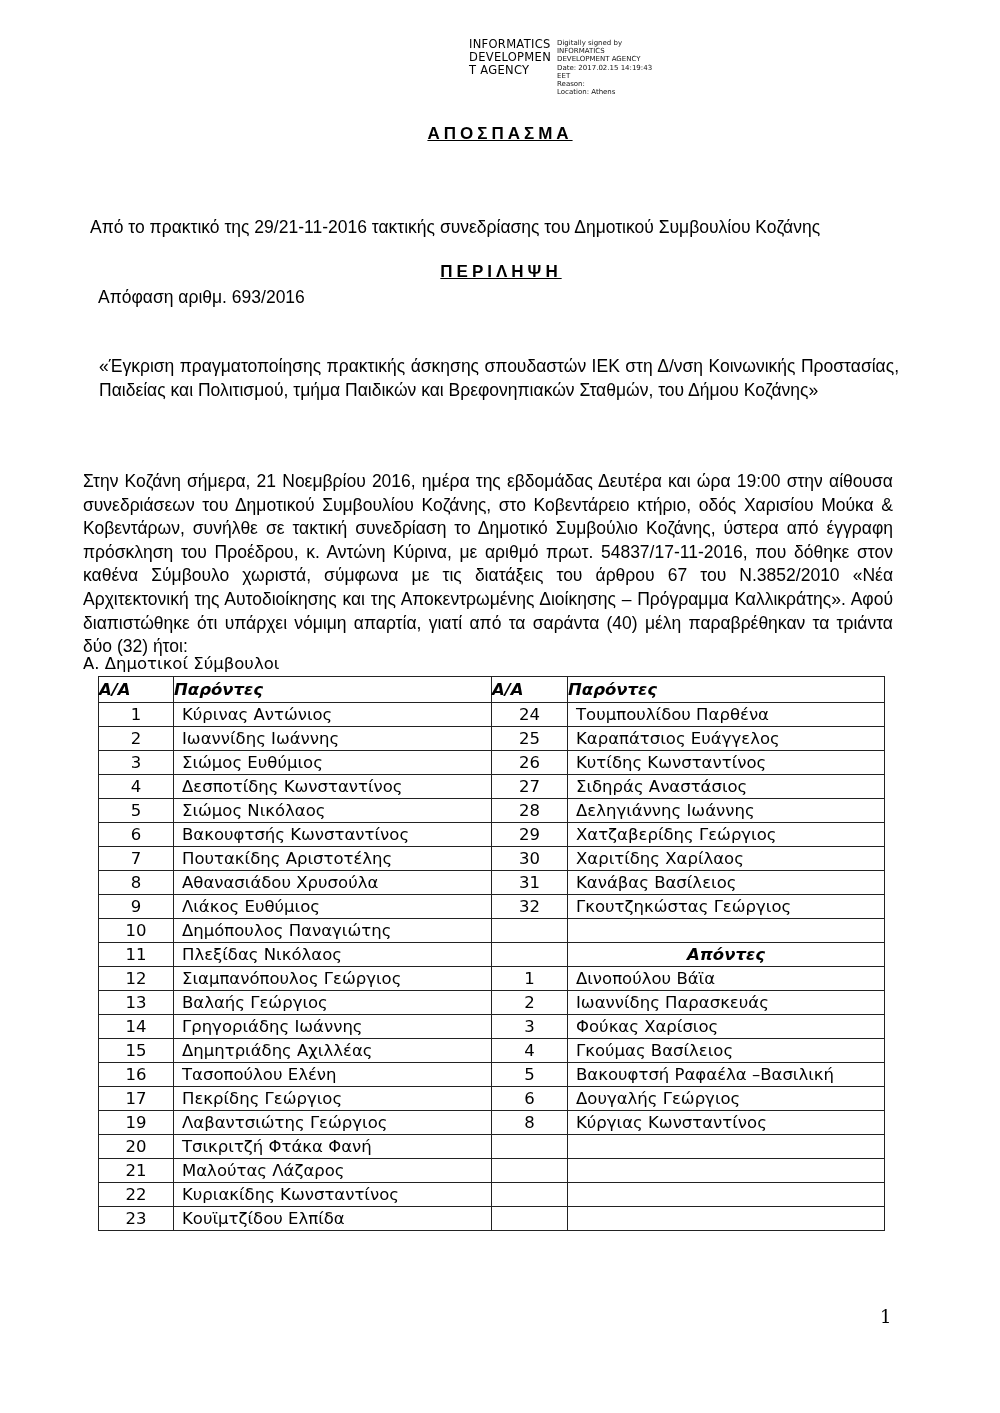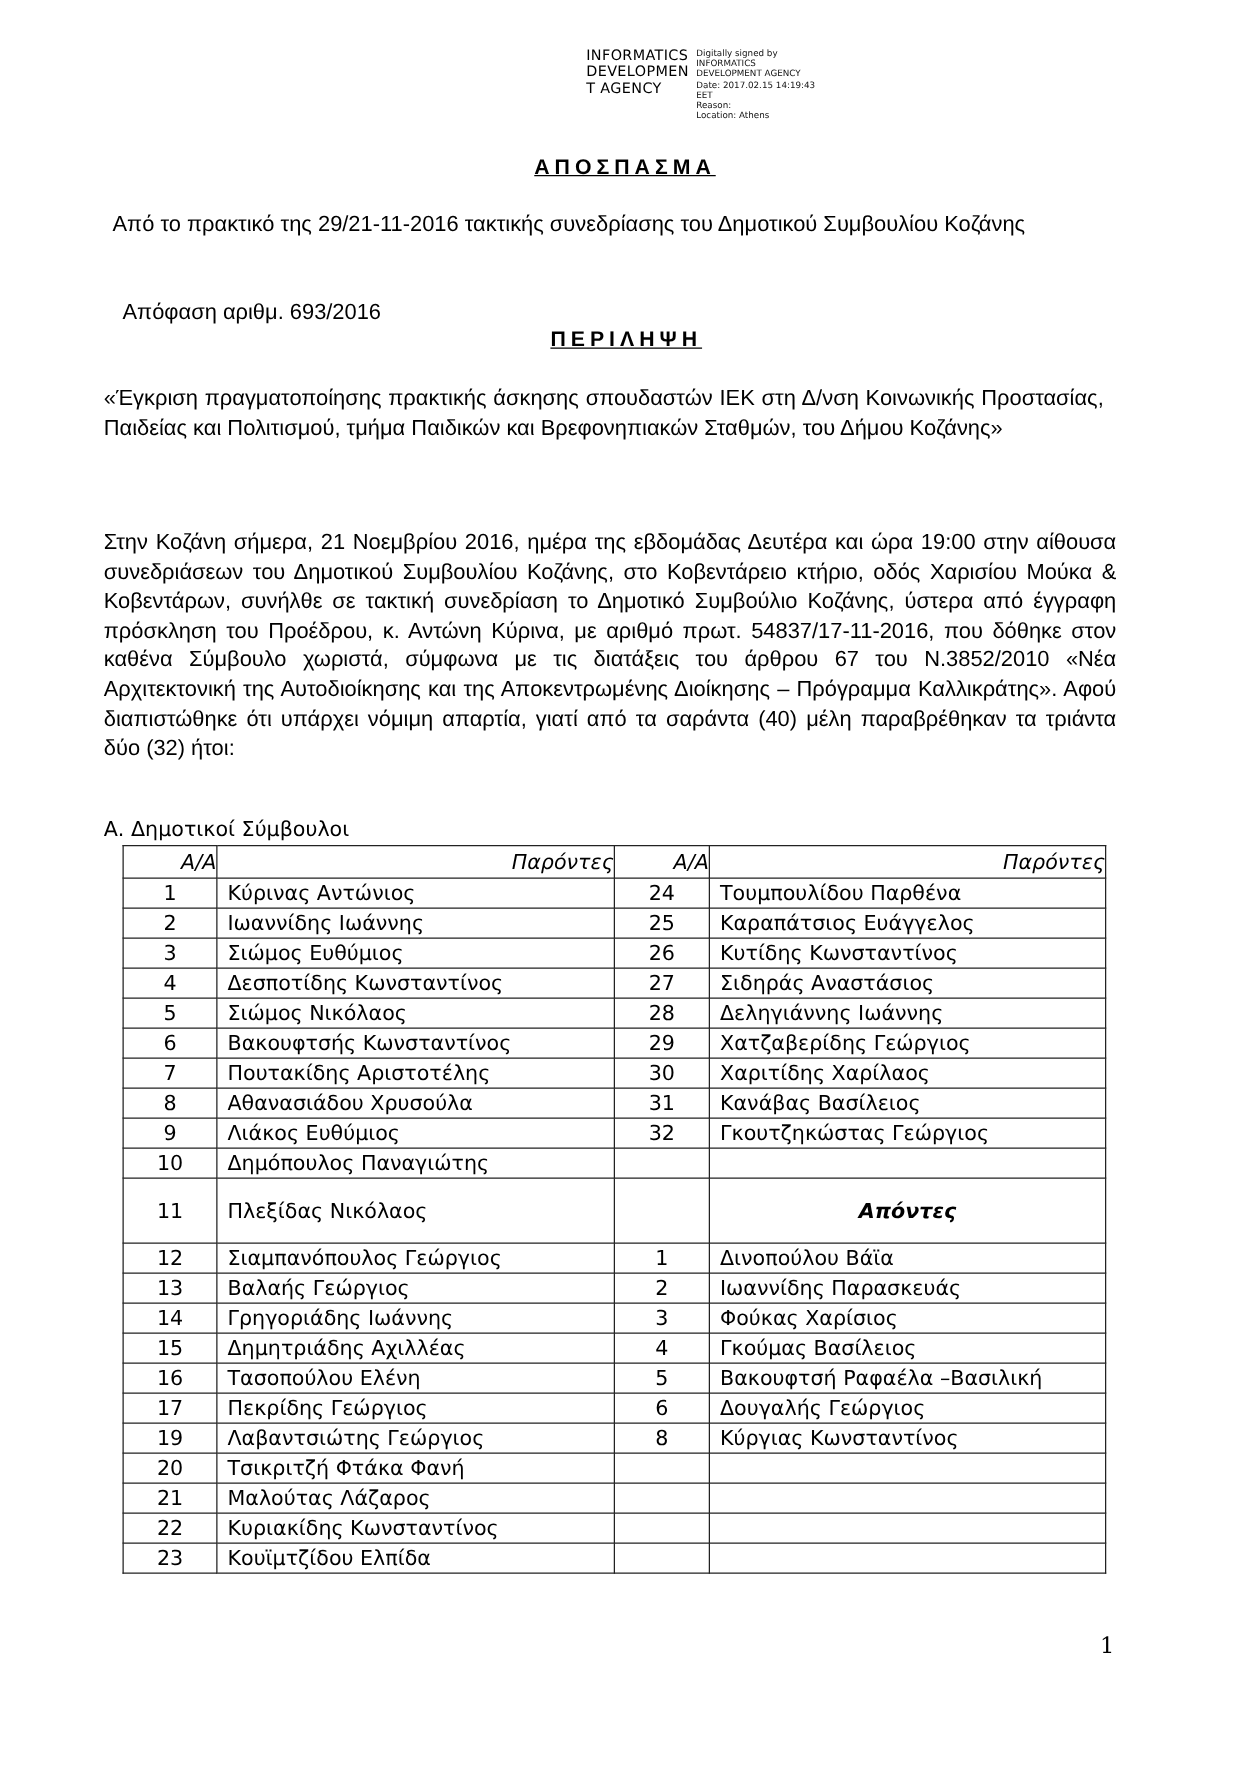--- a/index.html
+++ b/index.html
@@ -7,31 +7,31 @@
          font-family: "Liberation Sans", sans-serif; color: #000; }
   .sig { position: absolute; left: 469px; top: 38px; display: flex; gap: 6px; }
   .sig-name { font-family: "DejaVu Sans", sans-serif; font-size: 11.5px; line-height: 13px;
               letter-spacing: 0.3px; white-space: pre; }
   .sig-detail { font-family: "DejaVu Sans", sans-serif; font-size: 7px; line-height: 8.2px;
                 white-space: pre; color: #111; padding-top: 1px; }
   .title { position: absolute; left: 0; width: 1000px; text-align: center;
            font-weight: bold; font-size: 17px; text-decoration: underline;
            letter-spacing: 4px; }
   .para { position: absolute; font-size: 17.5px; line-height: 23.6px; text-align: justify;
-          text-align-last: left; }
+          text-align-last: left; margin-top: 48px; }
   .section-head { position: absolute; left: 83px; top: 654px; font-family: "DejaVu Sans", sans-serif;
                   font-weight: normal; font-size: 16.5px; }
   table.members { position: absolute; left: 98px; top: 676px; border-collapse: collapse;
                   font-family: "DejaVu Sans", sans-serif; font-size: 16.5px; }
   table.members td, table.members th { border: 1px solid #222; padding: 0 0 0 8px; height: 23px;
                   line-height: 22px; white-space: nowrap; }
-  table.members th { font-style: italic; font-weight: normal; text-align: right; height: 25px; padding: 0; }
+  table.members th { font-style: italic; font-weight: bold; text-align: left; height: 25px; padding: 0; }
   table.members td.num { text-align: center; padding: 0; }
   col.c1 { width: 75px; } col.c2 { width: 318px; } col.c3 { width: 76px; } col.c4 { width: 317px; }
-  td.subhead { font-style: italic; font-weight: bold; text-align: center !important; padding: 14px !important; }
+  td.subhead { font-style: italic; font-weight: bold; text-align: center !important; padding: 0 !important; }
   .page-num { position: absolute; left: 880px; top: 1306px; font-family: "DejaVu Serif", serif;
               font-size: 18px; }
 </style>
 </head>
 <body>
 
 <div class="sig">
   <div class="sig-name">INFORMATICS
 DEVELOPMEN
 T AGENCY</div>
@@ -45,21 +45,21 @@
 </div>
 
 <div class="title" style="top:124px;">ΑΠΟΣΠΑΣΜΑ</div>
 
 <div class="para" style="left:83px; top:168px; width:810px; text-indent:7px;">Από  το  πρακτικό  της 29/21-11-2016 τακτικής συνεδρίασης του Δημοτικού Συμβουλίου Κοζάνης</div>
 
 <div class="para" style="left:98px; top:238px; width:400px;">Απόφαση αριθμ. 693/2016</div>
 
 <div class="title" style="top:262px; left:1px;">ΠΕΡΙΛΗΨΗ</div>
 
-<div class="para" style="left:83px; top:307px; width:800px;">«Έγκριση πραγματοποίησης πρακτικής άσκησης σπουδαστών ΙΕΚ στη Δ/νση Κοινωνικής Προστασίας, Παιδείας και Πολιτισμού, τμήμα Παιδικών και Βρεφονηπιακών Σταθμών, του Δήμου Κοζάνης»</div>
+<div class="para" style="left:99px; top:307px; width:800px;">«Έγκριση πραγματοποίησης πρακτικής άσκησης σπουδαστών ΙΕΚ στη Δ/νση Κοινωνικής Προστασίας, Παιδείας και Πολιτισμού, τμήμα Παιδικών και Βρεφονηπιακών Σταθμών, του Δήμου Κοζάνης»</div>
 
 <div class="para" style="left:83px; top:422px; width:810px;">Στην Κοζάνη σήμερα, 21 Νοεμβρίου 2016, ημέρα της  εβδομάδας Δευτέρα και ώρα 19:00 στην αίθουσα συνεδριάσεων του Δημοτικού Συμβουλίου Κοζάνης, στο Κοβεντάρειο κτήριο, οδός Χαρισίου Μούκα &amp; Κοβεντάρων, συνήλθε σε τακτική  συνεδρίαση το Δημοτικό Συμβούλιο Κοζάνης, ύστερα από έγγραφη πρόσκληση του Προέδρου, κ. Αντώνη Κύρινα, με αριθμό πρωτ. 54837/17-11-2016, που δόθηκε στον καθένα Σύμβουλο χωριστά, σύμφωνα με τις διατάξεις του άρθρου 67 του Ν.3852/2010 «Νέα Αρχιτεκτονική της Αυτοδιοίκησης και της Αποκεντρωμένης Διοίκησης – Πρόγραμμα Καλλικράτης». Αφού διαπιστώθηκε ότι υπάρχει  νόμιμη απαρτία, γιατί από τα σαράντα (40) μέλη παραβρέθηκαν τα τριάντα δύο  (32) ήτοι:</div>
 
 <div class="section-head">Α. Δημοτικοί Σύμβουλοι</div>
 
 <table class="members">
   <colgroup>
       <col class="c1">
       <col class="c2">
       <col class="c3">

